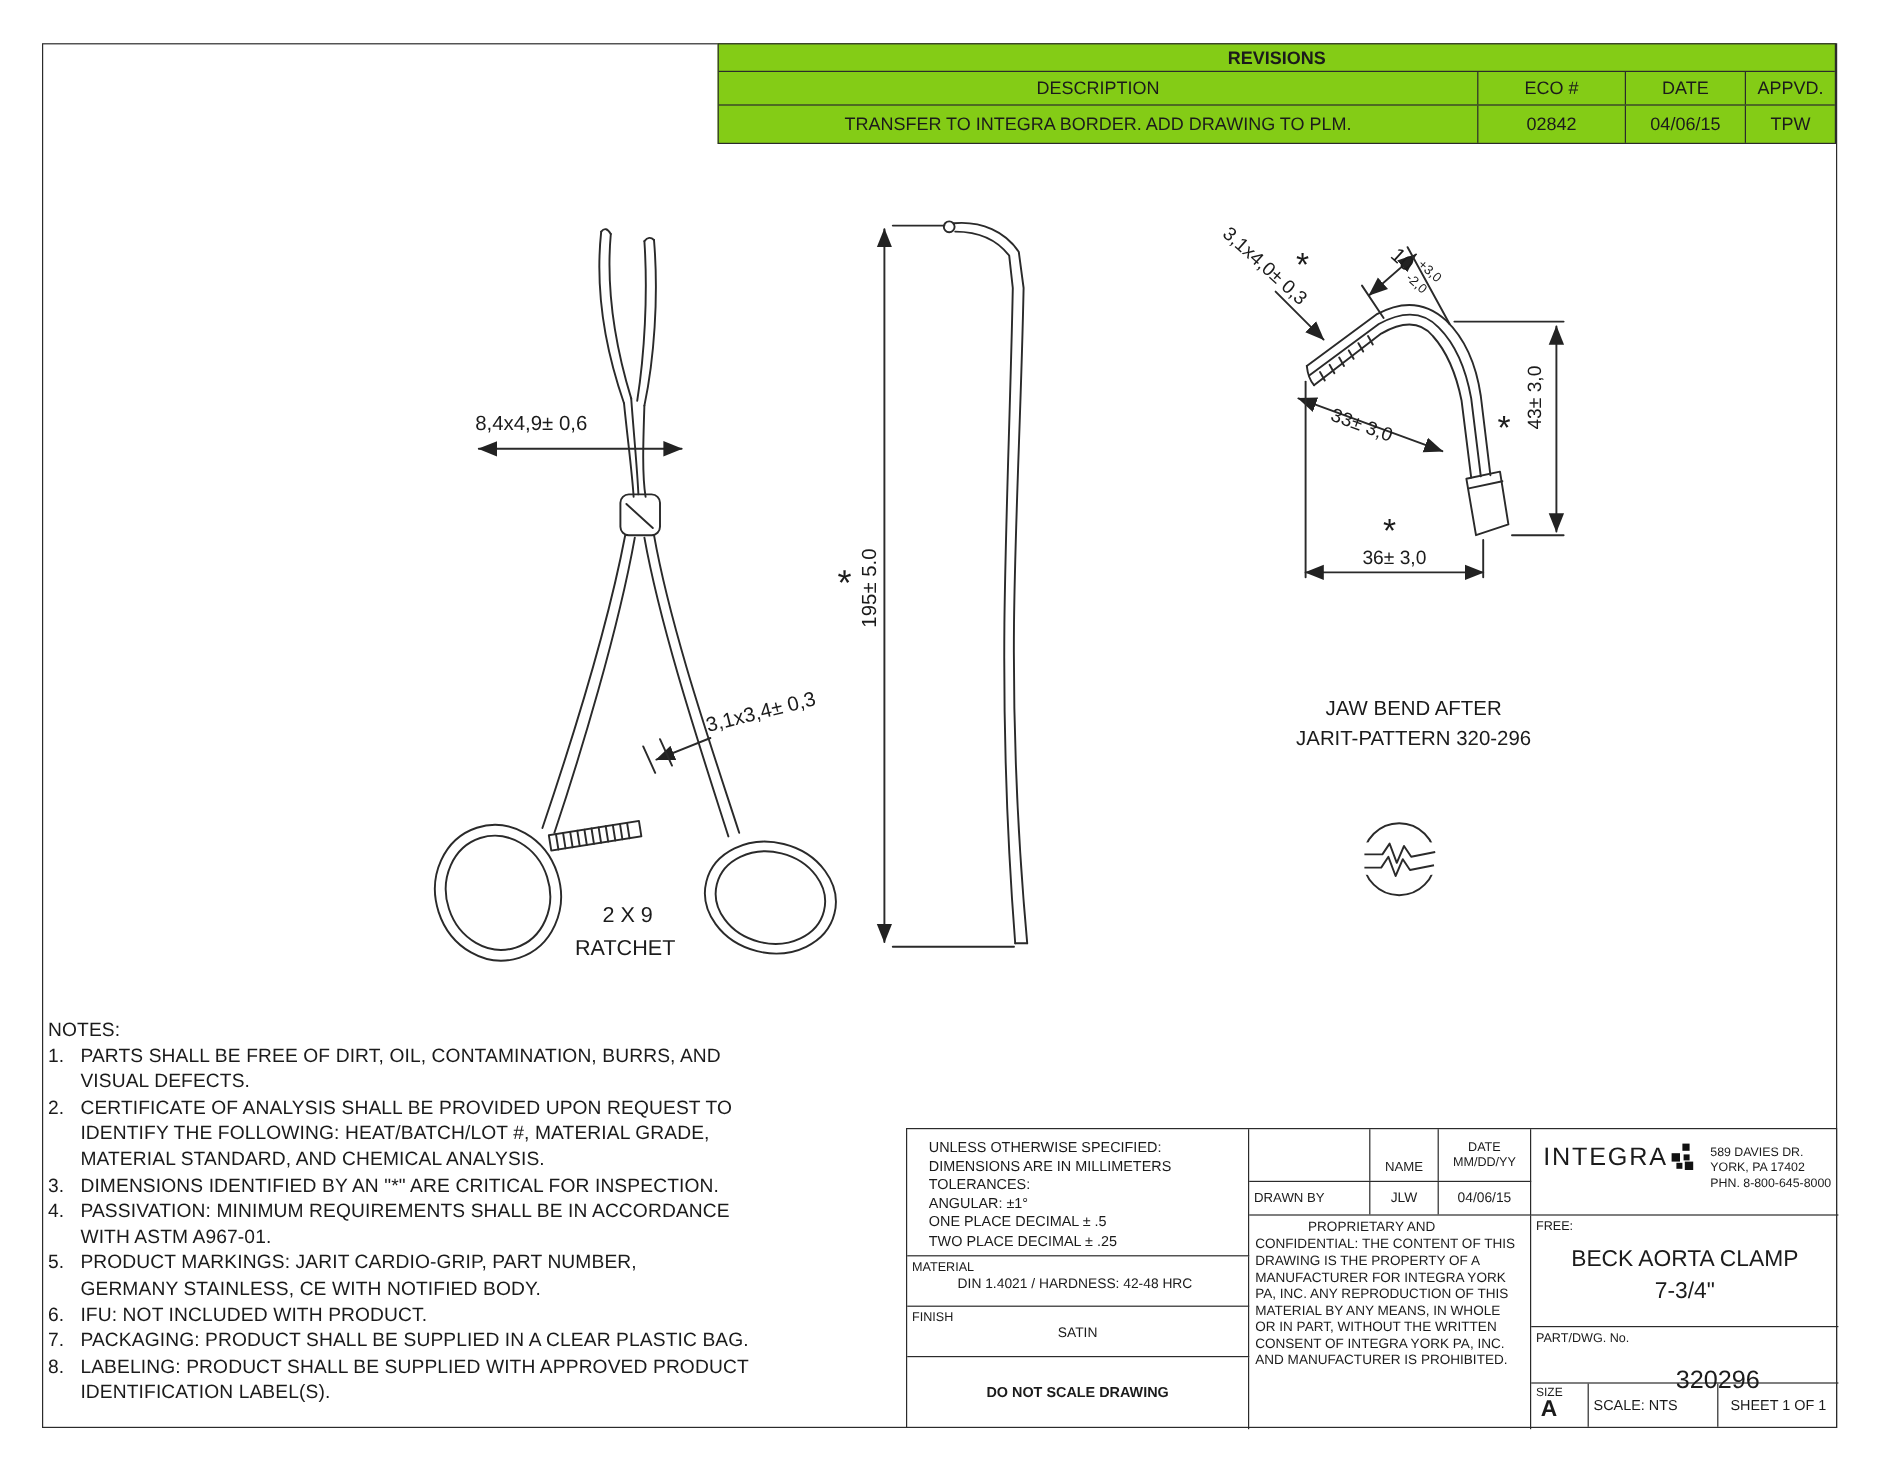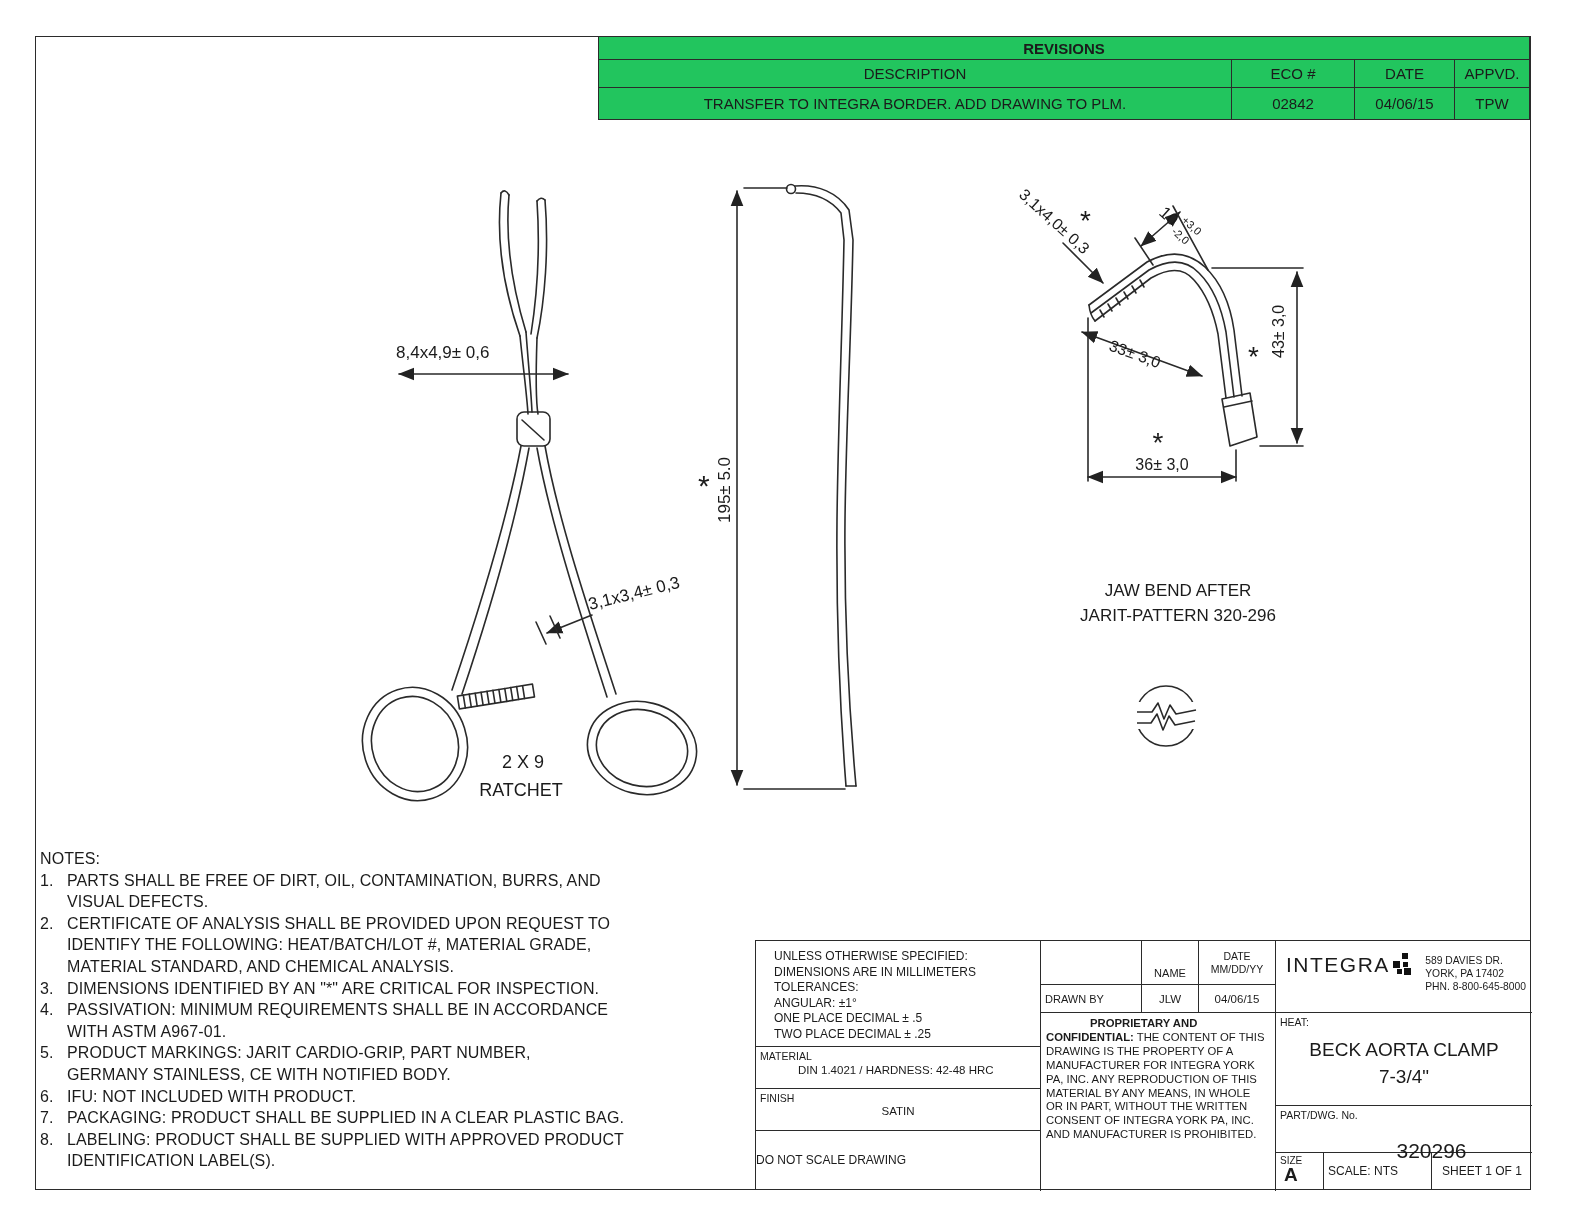--- a/index.html
+++ b/index.html
@@ -7,21 +7,21 @@
               font-family:"Liberation Sans", sans-serif; color:#1b1b1b; }
   .sheet { position:absolute; left:0; top:0; width:1584px; height:1224px; }
   .sheet-border { position:absolute; left:35px; top:36px; width:1496px; height:1154px;
                   border:1.6px solid #2b2b2b; }
 
   svg.art { position:absolute; left:0; top:0; width:1584px; height:1224px; }
   svg.art text { font-family:"Liberation Sans", sans-serif; fill:#1b1b1b; }
 
   
   .rev-table { position:absolute; left:598px; top:36px; width:932px;
-               border:1.6px solid #2b2b2b; background:#22c55e; font-size:15px; }
+               border:1.6px solid #2b2b2b; background:#84cc16; font-size:15px; }
   .rev-title { text-align:center; font-weight:bold; padding:3px 0 2px 0;
                border-bottom:1.6px solid #2b2b2b; }
   .rev-grid { display:grid; grid-template-columns:632px 123px 100px 1fr; }
   .rev-grid.rev-head { border-bottom:1.6px solid #2b2b2b; }
   .rev-grid > div { text-align:center; padding:5px 2px; }
   .rev-grid > div + div { border-left:1.6px solid #2b2b2b; }
   .rev-grid.rev-data > div { padding:7px 2px; }
 
   
   .notes { position:absolute; left:40px; top:848px; width:600px;
@@ -34,41 +34,41 @@
         border:1.6px solid #2b2b2b; background:#fff; font-size:12px; }
   .cell { position:absolute; }
   .br { border-right:1.6px solid #2b2b2b; }
   .bb { border-bottom:1.6px solid #2b2b2b; }
   .bl { border-left:1.6px solid #2b2b2b; }
 
   #c-tol  { left:0; top:0; width:285px; height:106px; padding:8px 0 0 18px;
             font-size:12px; line-height:15.5px; }
   #c-mat  { left:0; top:106px; width:285px; height:42px; }
   #c-fin  { left:0; top:148px; width:285px; height:42px; }
-  #c-dns  { left:0; top:190px; width:285px; height:60px; padding-top:22px; }
+  #c-dns  { left:0; top:190px; width:285px; height:60px; text-align:center; padding-top:22px;font-weight:bold; }
   .small-label { font-size:10.5px; padding:3px 0 0 4px; }
   .mat-value { font-size:11.5px; padding-left:42px; margin-top:2px; }
   .fin-value { font-size:11.5px; text-align:center; margin-top:1px; }
 
   #c-head { left:285px; top:0; width:235px; height:44px; display:flex; }
   #c-head .h-blank { width:100px; }
   #c-head .h-name  { width:57px; display:flex; align-items:flex-end;
                      justify-content:center; padding-bottom:5px; font-size:11px; }
   #c-head .h-date  { flex:1; text-align:center; padding-top:9px;
                      font-size:10.5px; line-height:12.5px; }
   #c-drawn { left:285px; top:44px; width:235px; height:28px; display:flex; align-items:stretch; }
   #c-drawn .d-label { width:100px; display:flex; align-items:center;
                       padding-left:4px; font-size:11px; }
   #c-drawn .d-name  { width:57px; display:flex; align-items:center;
                       justify-content:center; font-size:11.5px; }
   #c-drawn .d-date  { flex:1; display:flex; align-items:center;
                       justify-content:center; font-size:11.5px; }
   #c-prop { left:285px; top:72px; width:235px; height:178px; padding:4px 5px;
             font-size:11.3px; line-height:13.9px; }
-  .prop-label { font-weight:bold;padding-left:44px; }
+  .prop-label { font-weight:normal;padding-left:44px; }
 
   #c-logo { left:520px; top:0; width:256px; height:72px; display:flex;
             justify-content:space-between; padding:12px 6px 0 10px; }
   .logo-wrap { display:flex; align-items:flex-start; }
   .logo-text { font-size:21px; letter-spacing:1.5px; }
   .logo-squares { position:relative; width:24px; height:24px; display:inline-block; margin-left:3px; }
   .logo-squares i { position:absolute; background:#111; display:block; }
   .sq1 { left:9px;  top:0;    width:6px; height:6px; }
   .sq2 { left:0;    top:8px;  width:7px; height:7px; }
   .sq3 { left:10px; top:9px;  width:5px; height:5px; }
@@ -326,21 +326,21 @@
         </span>
       </div>
       <div class="addr">
         <div>589 DAVIES DR.</div>
         <div>YORK, PA 17402</div>
         <div>PHN. 8-800-645-8000</div>
       </div>
     </div>
 
     <div id="c-title" class="cell bb">
-      <div class="small-label">HEAT:</div>
+      <div class="small-label">FREE:</div>
       <div class="title-lines">
         <div>BECK AORTA CLAMP</div>
         <div>7-3/4"</div>
       </div>
     </div>
 
     <div id="c-part" class="cell bb">
       <div class="small-label">PART/DWG. No.</div>
       <div class="part-value">320296</div>
     </div>

